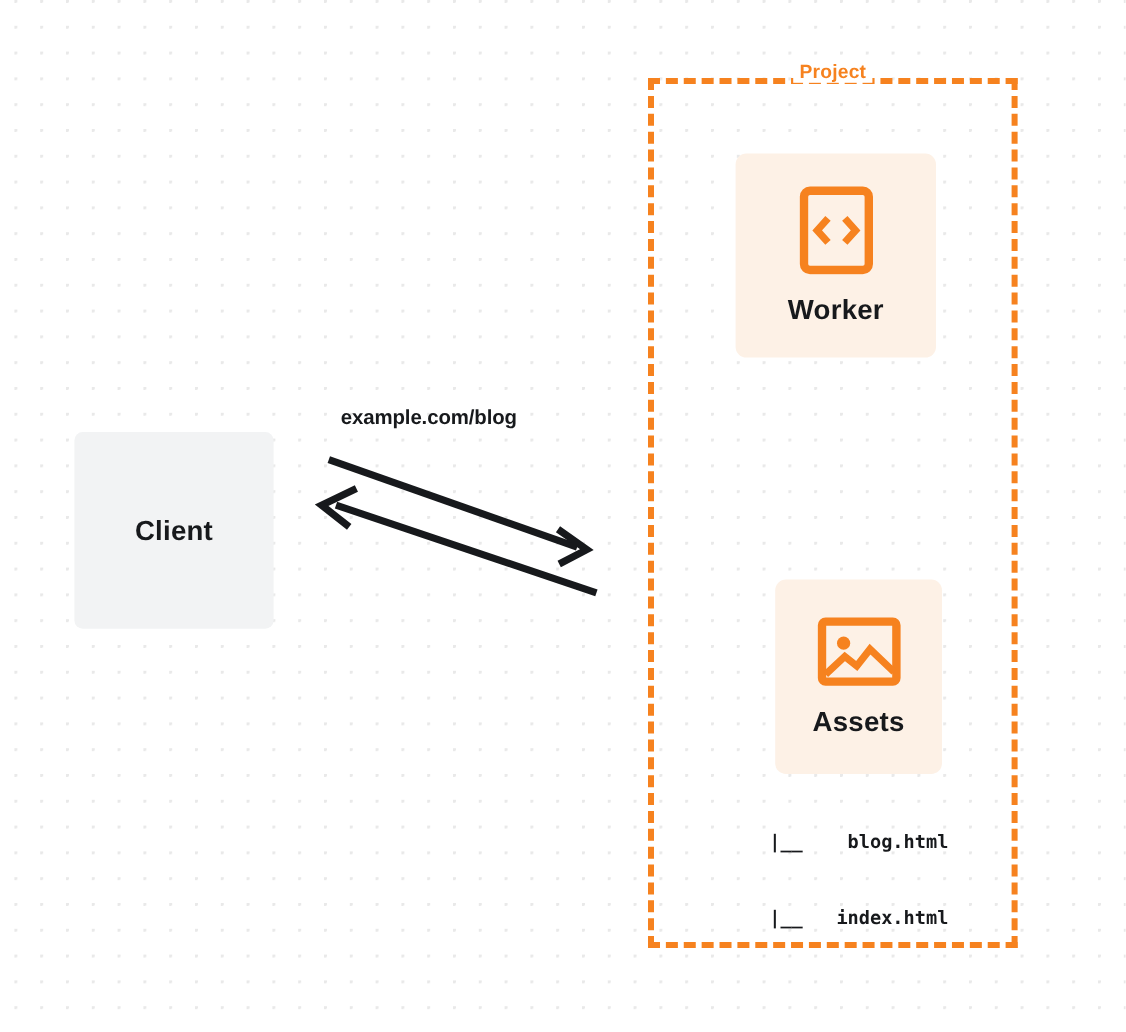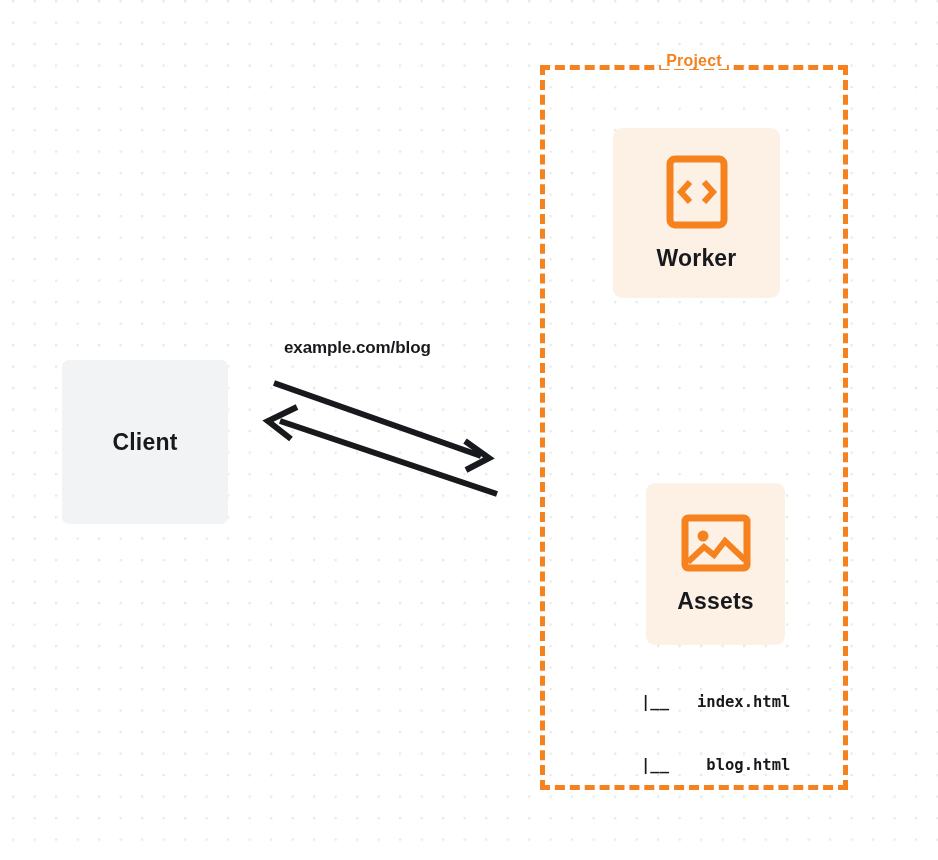--- a/index.html
+++ b/index.html
@@ -186,18 +186,18 @@
       <svg width="70" height="58" viewBox="0 0 70 58">
         <rect x="4" y="4" width="62" height="50" rx="3" ry="3" fill="none" stroke="#f6821f" stroke-width="7"></rect>
         <circle cx="22" cy="22" r="5.5" fill="#f6821f"></circle>
         <polyline points="7,48 23,33 33,41 44,27 64,46" fill="none" stroke="#f6821f" stroke-width="6" stroke-linecap="butt" stroke-linejoin="miter"></polyline>
       </svg>
     </div>
     <div class="card-label">Assets</div>
   </div>
 
   <div class="file-tree">
+    <span class="tree-row">      |__    blog.html</span>
     <span class="tree-row">      |__   index.html</span>
-    <span class="tree-row">      |__    blog.html</span>
     
   </div>
 
 </div>
 
 </body></html>

